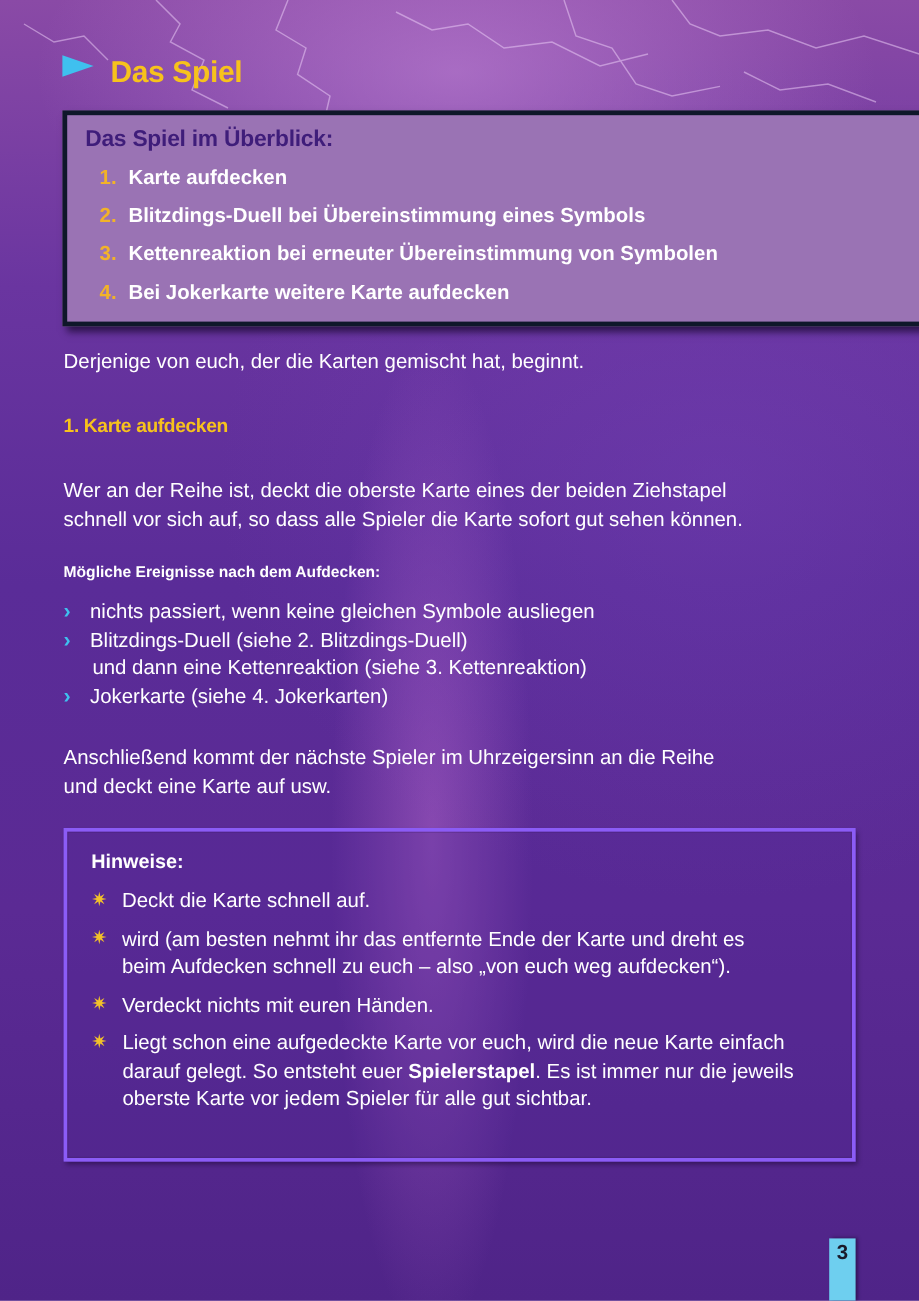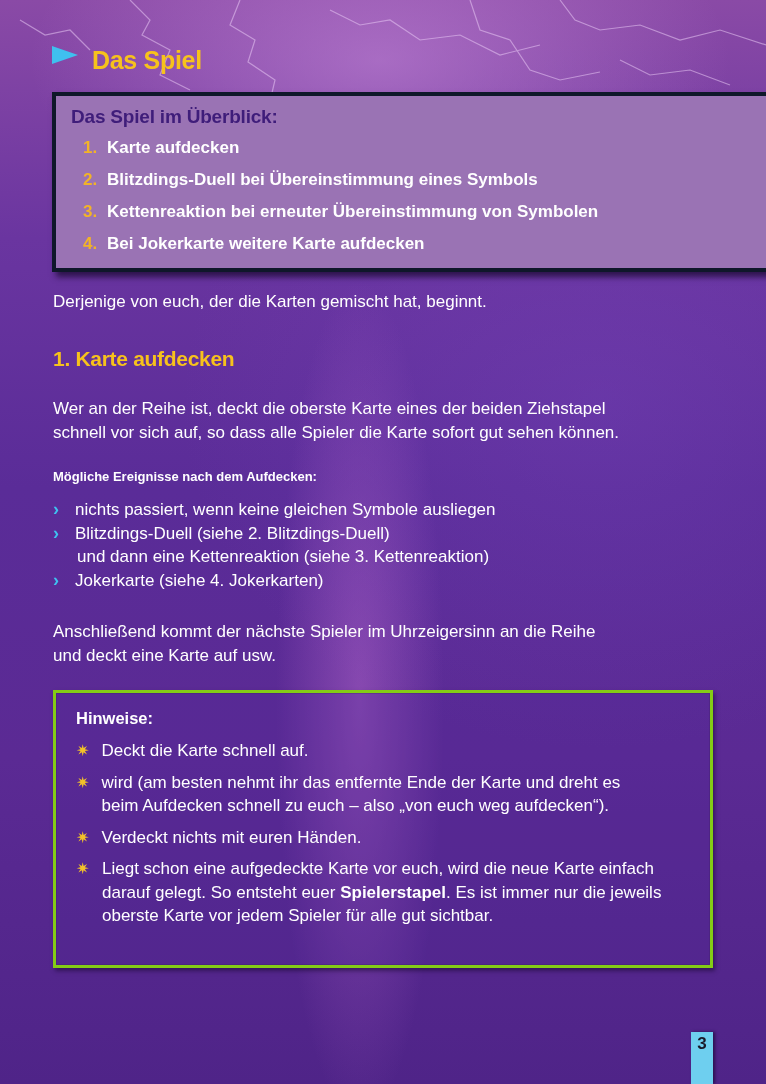--- a/index.html
+++ b/index.html
@@ -45,35 +45,35 @@
     .overview li {
       font-size: 17px; font-weight: bold; color: #fff; height: 32px; line-height: 24px;
       display: flex;
     }
     .overview .num { color: #f2b328; width: 24px; }
 
     .para {
       position: absolute; left: 53px; font-size: 17px; line-height: 24px; color: #fff;
     }
     .h3 {
-      position: absolute; left: 53px; font-size: 21px; font-weight: bold; color: #f7c21c; letter-spacing: -0.3px;
+      position: absolute; left: 53px; font-size: 16px; font-weight: bold; color: #f7c21c; letter-spacing: -0.3px;
     }
     .bold-label {
       position: absolute; left: 53px; font-size: 13px; font-weight: bold; color: #fff;
     }
     .events { position: absolute; left: 53px; top: 498px; }
     .event {
       display: flex; font-size: 17px; line-height: 23.5px; color: #fff;
     }
     .chev-icon { color: #3fc0ef; font-weight: bold; width: 22px; font-size: 18px; }
     .event.cont { padding-left: 24px; }
 
     .notes {
       position: absolute; left: 53px; top: 690px; width: 660px; height: 278px;
-      border: 3px solid #84cc16;
+      border: 3px solid #8b5cf6;
       box-shadow: inset 0 0 0 1px rgba(60,30,100,0.3), 2px 3px 4px rgba(20,5,40,0.5);
       background: rgba(80,40,150,0.25);
       padding: 16px 18px 0 20px;
     }
     .notes h4 { font-size: 16.5px; font-weight: bold; margin-bottom: 11px; }
     .note { display: flex; font-size: 17px; line-height: 23.5px; margin-bottom: 8px; }
     .star-icon { color: #f2c12a; width: 26px; font-size: 16px; line-height: 23px; }
     .note .txt { width: 600px; }
     .note b { font-weight: bold; }
 

